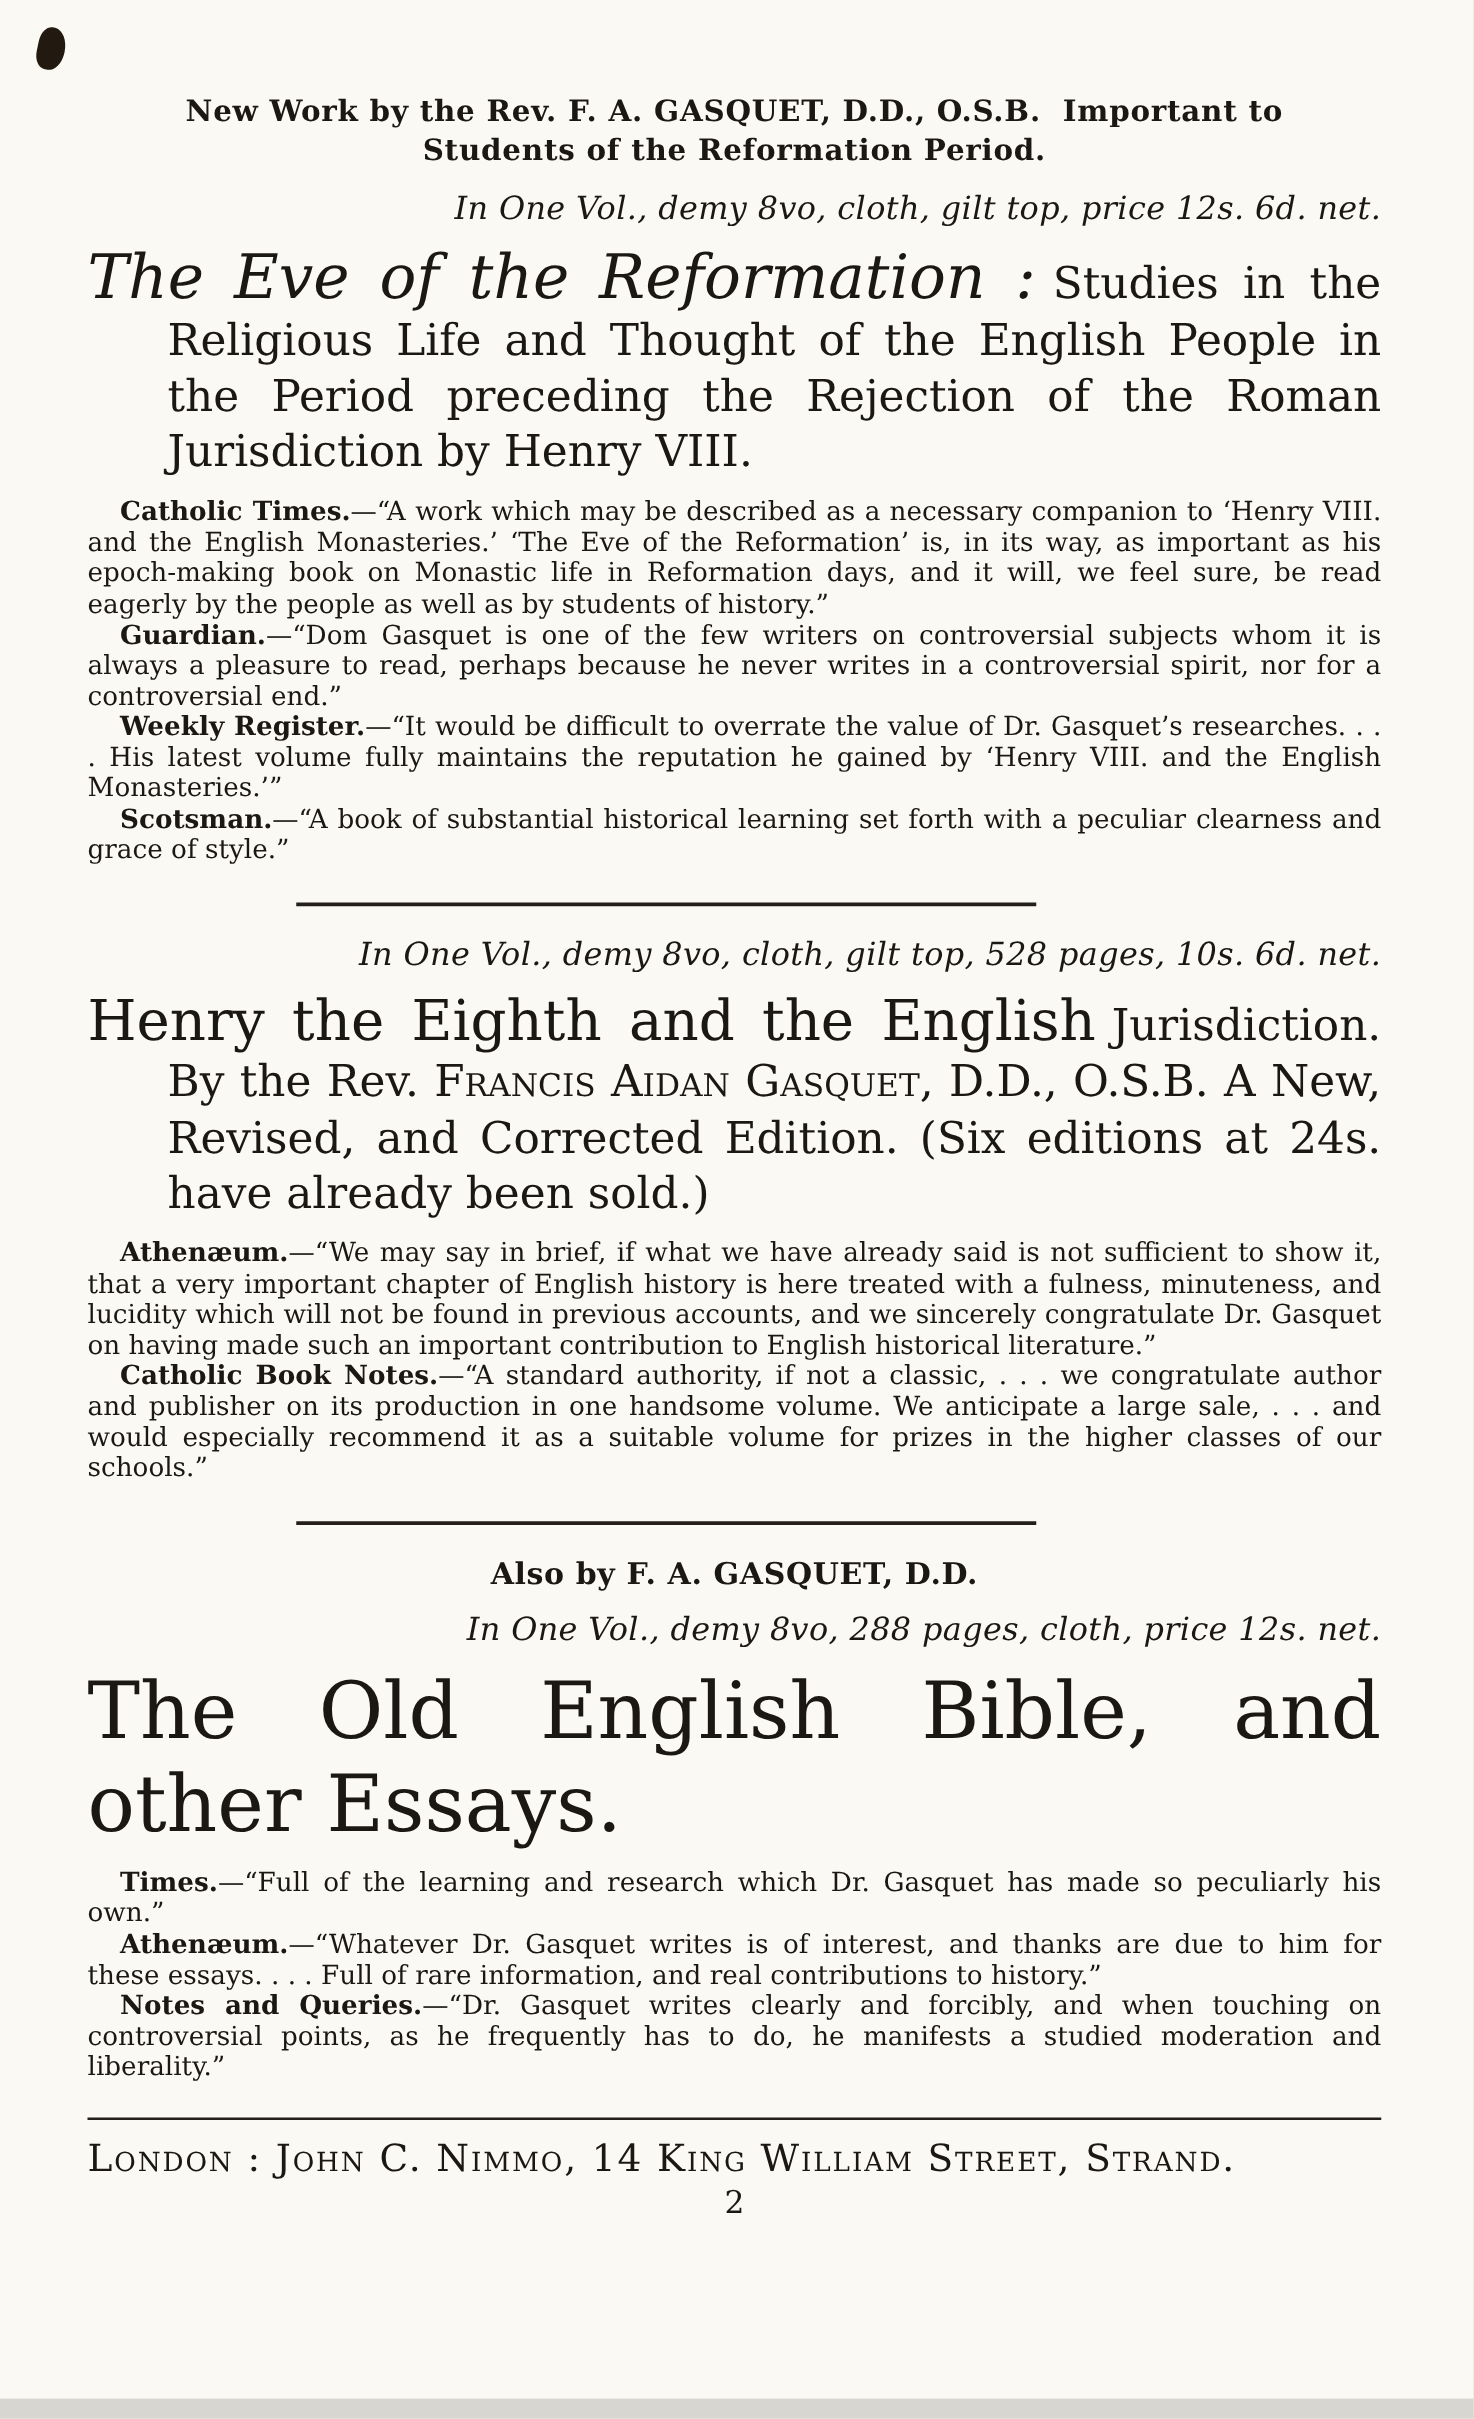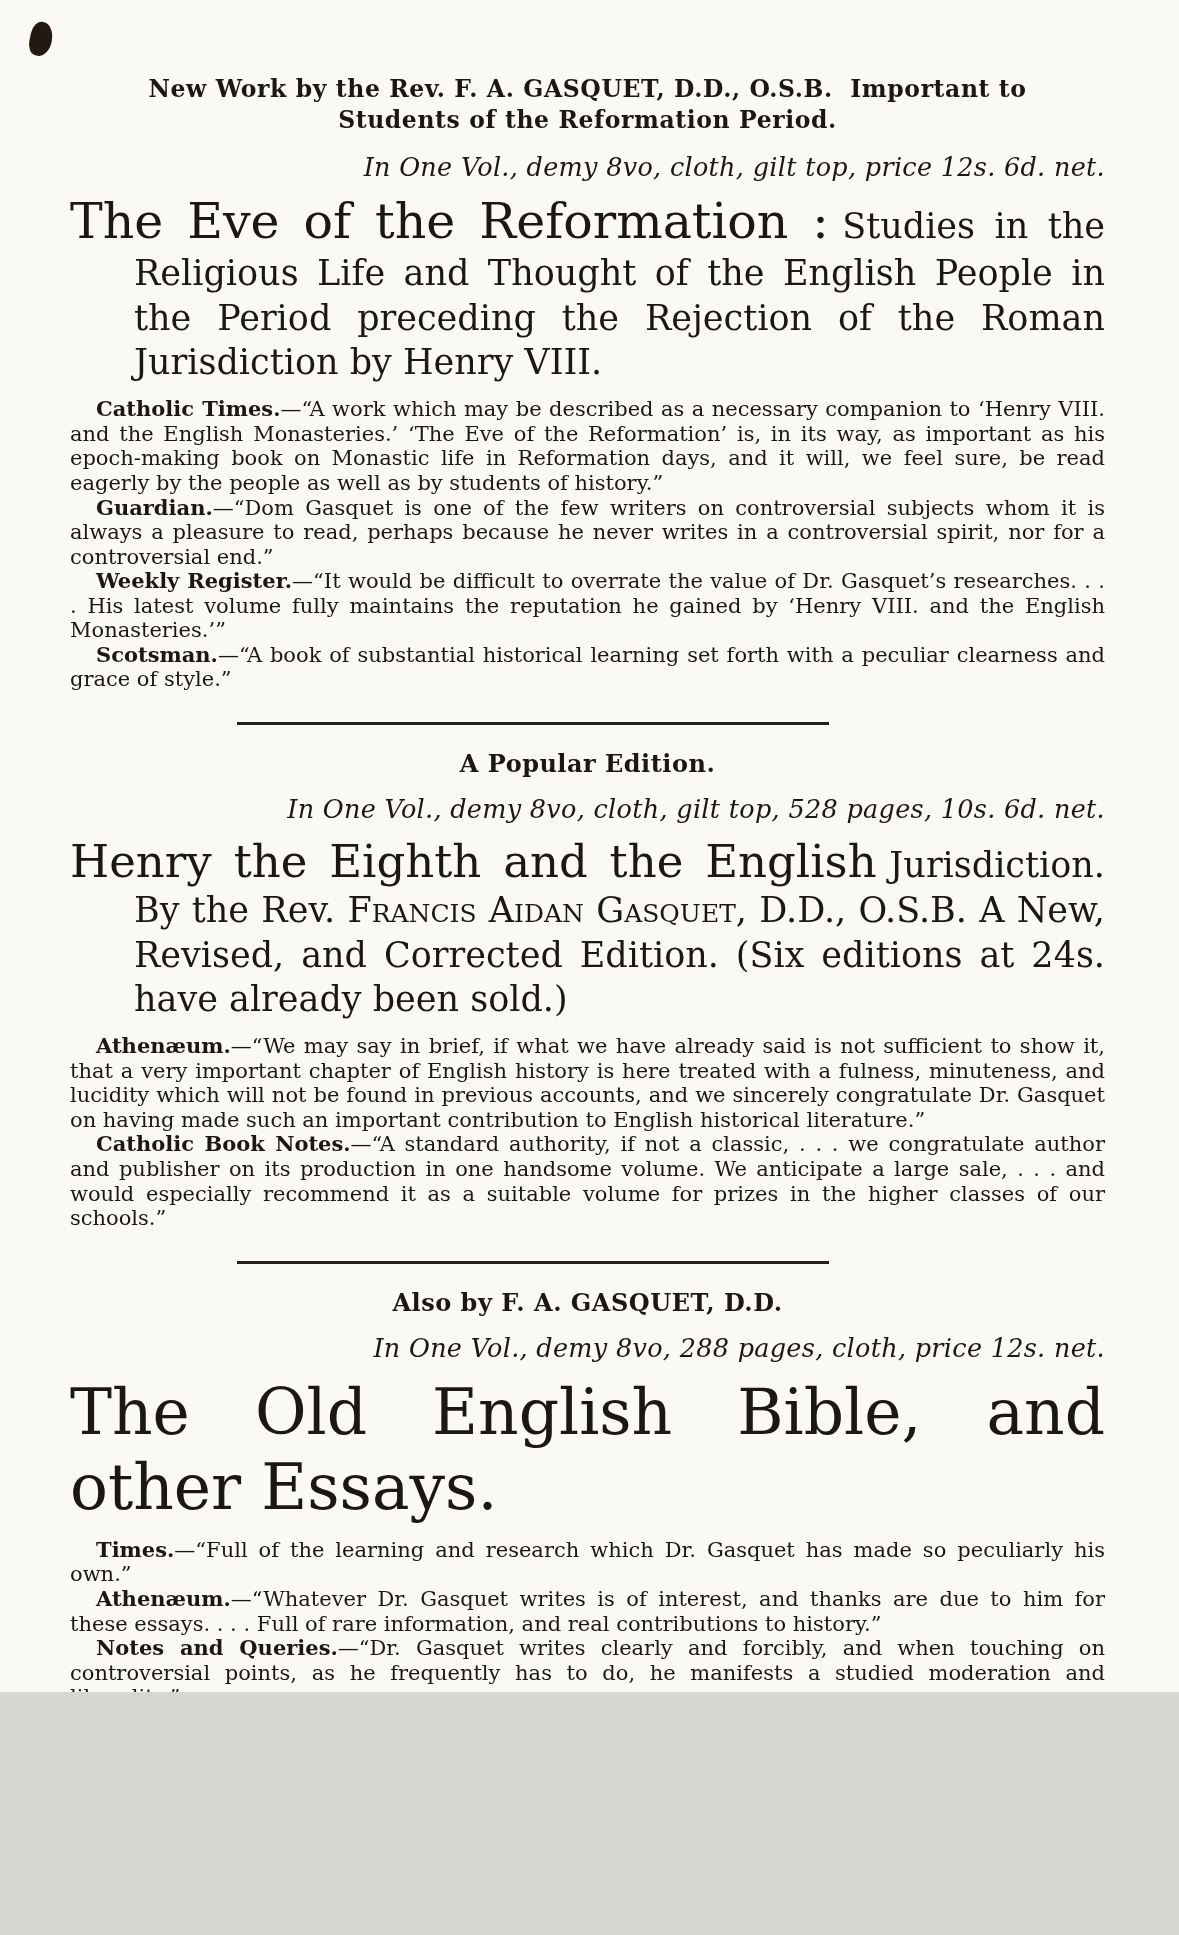--- a/index.html
+++ b/index.html
@@ -1,37 +1,37 @@
 <!DOCTYPE html>
 <html><head>
 <meta charset="utf-8">
 <style>
   * { box-sizing: border-box; }
   html, body { margin: 0; padding: 0; background: #d8d6d0; }
   .page {
-    width: 1179px; height: 1692px;
+    width: 1179px; height: 1919px;
     background: #fbf9f3;
     color: #1b1712;
     font-family: "DejaVu Serif", "Liberation Serif", serif;
     padding: 74px 74px 0 70px;
     position: relative;
     overflow: hidden;
   }
   .smudge {
     position: absolute; left: 30px; top: 22px;
     width: 22px; height: 34px;
     background: #221a10;
     border-radius: 45% 60% 55% 45%;
     transform: rotate(12deg);
   }
   .hdr { font-weight: bold; text-align: center; font-size: 23.5px; line-height: 1.32; letter-spacing: .6px; margin: 0; }
   .imprint { font-style: italic; text-align: right; font-size: 25.5px; margin: 16px 0 12px; letter-spacing: .3px; }
   .title { text-align: justify; margin: 4px 0 12px; }
   .hang { padding-left: 64px; text-indent: -64px; }
-  .big1 { font-size: 49px; line-height: 1.16; }
+  .big1 { font-size: 49px; line-height: 1.16; font-style: italic; }
   .med  { font-size: 35px; line-height: 1.28; }
   .big2 { font-size: 45px; line-height: 1.14; }
   .big3 { font-size: 63px; line-height: 1.2; }
   .sc   { font-variant: small-caps; }
   .review { font-size: 21px; line-height: 1.17; text-align: justify; text-indent: 26px; margin: 0; }
   .review .src { font-weight: bold; }
   .divider {
     border: 0; border-top: 3px solid #241f18;
     width: 592px; margin: 30px auto 24px;
     position: relative; left: -55px;
@@ -58,21 +58,20 @@
 
     <p class="review"><span class="src">Catholic Times.</span><span>—“A work which may be described as a necessary companion to ‘Henry VIII. and the English Monasteries.’ ‘The Eve of the Reformation’ is, in its way, as important as his epoch-making book on Monastic life in Reformation days, and it will, we feel sure, be read eagerly by the people as well as by students of history.”</span></p>
     <p class="review"><span class="src">Guardian.</span><span>—“Dom Gasquet is one of the few writers on controversial subjects whom it is always a pleasure to read, perhaps because he never writes in a controversial spirit, nor for a controversial end.”</span></p>
     <p class="review"><span class="src">Weekly Register.</span><span>—“It would be difficult to overrate the value of Dr. Gasquet’s researches. . . . His latest volume fully maintains the reputation he gained by ‘Henry VIII. and the English Monasteries.’”</span></p>
     <p class="review"><span class="src">Scotsman.</span><span>—“A book of substantial historical learning set forth with a peculiar clearness and grace of style.”</span></p>
   </section>
 
   <hr class="divider">
 
   <section>
-    <p class="sec-hdr">A Popular Edition.</p>
     <p class="imprint">In One Vol., demy 8vo, cloth, gilt top, 528 pages, 10s. 6d. net.</p>
     <p class="title hang"><span class="big2">Henry the Eighth and the English</span> <span class="med"><span>Jurisdiction. By the Rev. </span><span class="sc">Francis Aidan Gasquet</span><span>, D.D., O.S.B. A New, Revised, and Corrected Edition. (Six editions at 24s. have already been sold.)</span></span></p>
 
     <p class="review"><span class="src">Athenæum.</span><span>—“We may say in brief, if what we have already said is not sufficient to show it, that a very important chapter of English history is here treated with a fulness, minuteness, and lucidity which will not be found in previous accounts, and we sincerely congratulate Dr. Gasquet on having made such an important contribution to English historical literature.”</span></p>
     <p class="review"><span class="src">Catholic Book Notes.</span><span>—“A standard authority, if not a classic, . . . we congratulate author and publisher on its production in one handsome volume. We anticipate a large sale, . . . and would especially recommend it as a suitable volume for prizes in the higher classes of our schools.”</span></p>
   </section>
 
   <hr class="divider">
 
   <section>

